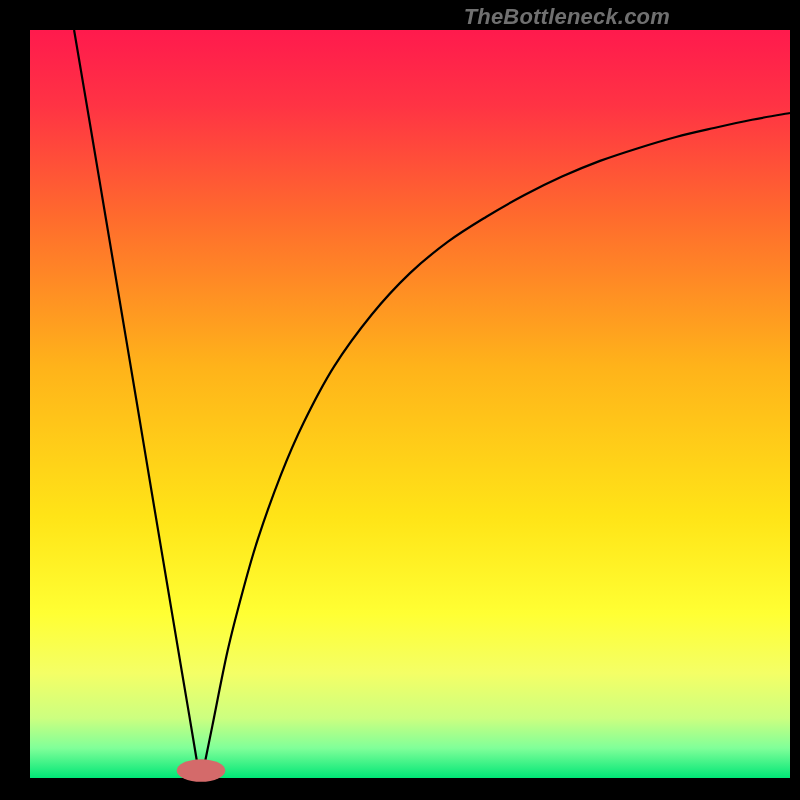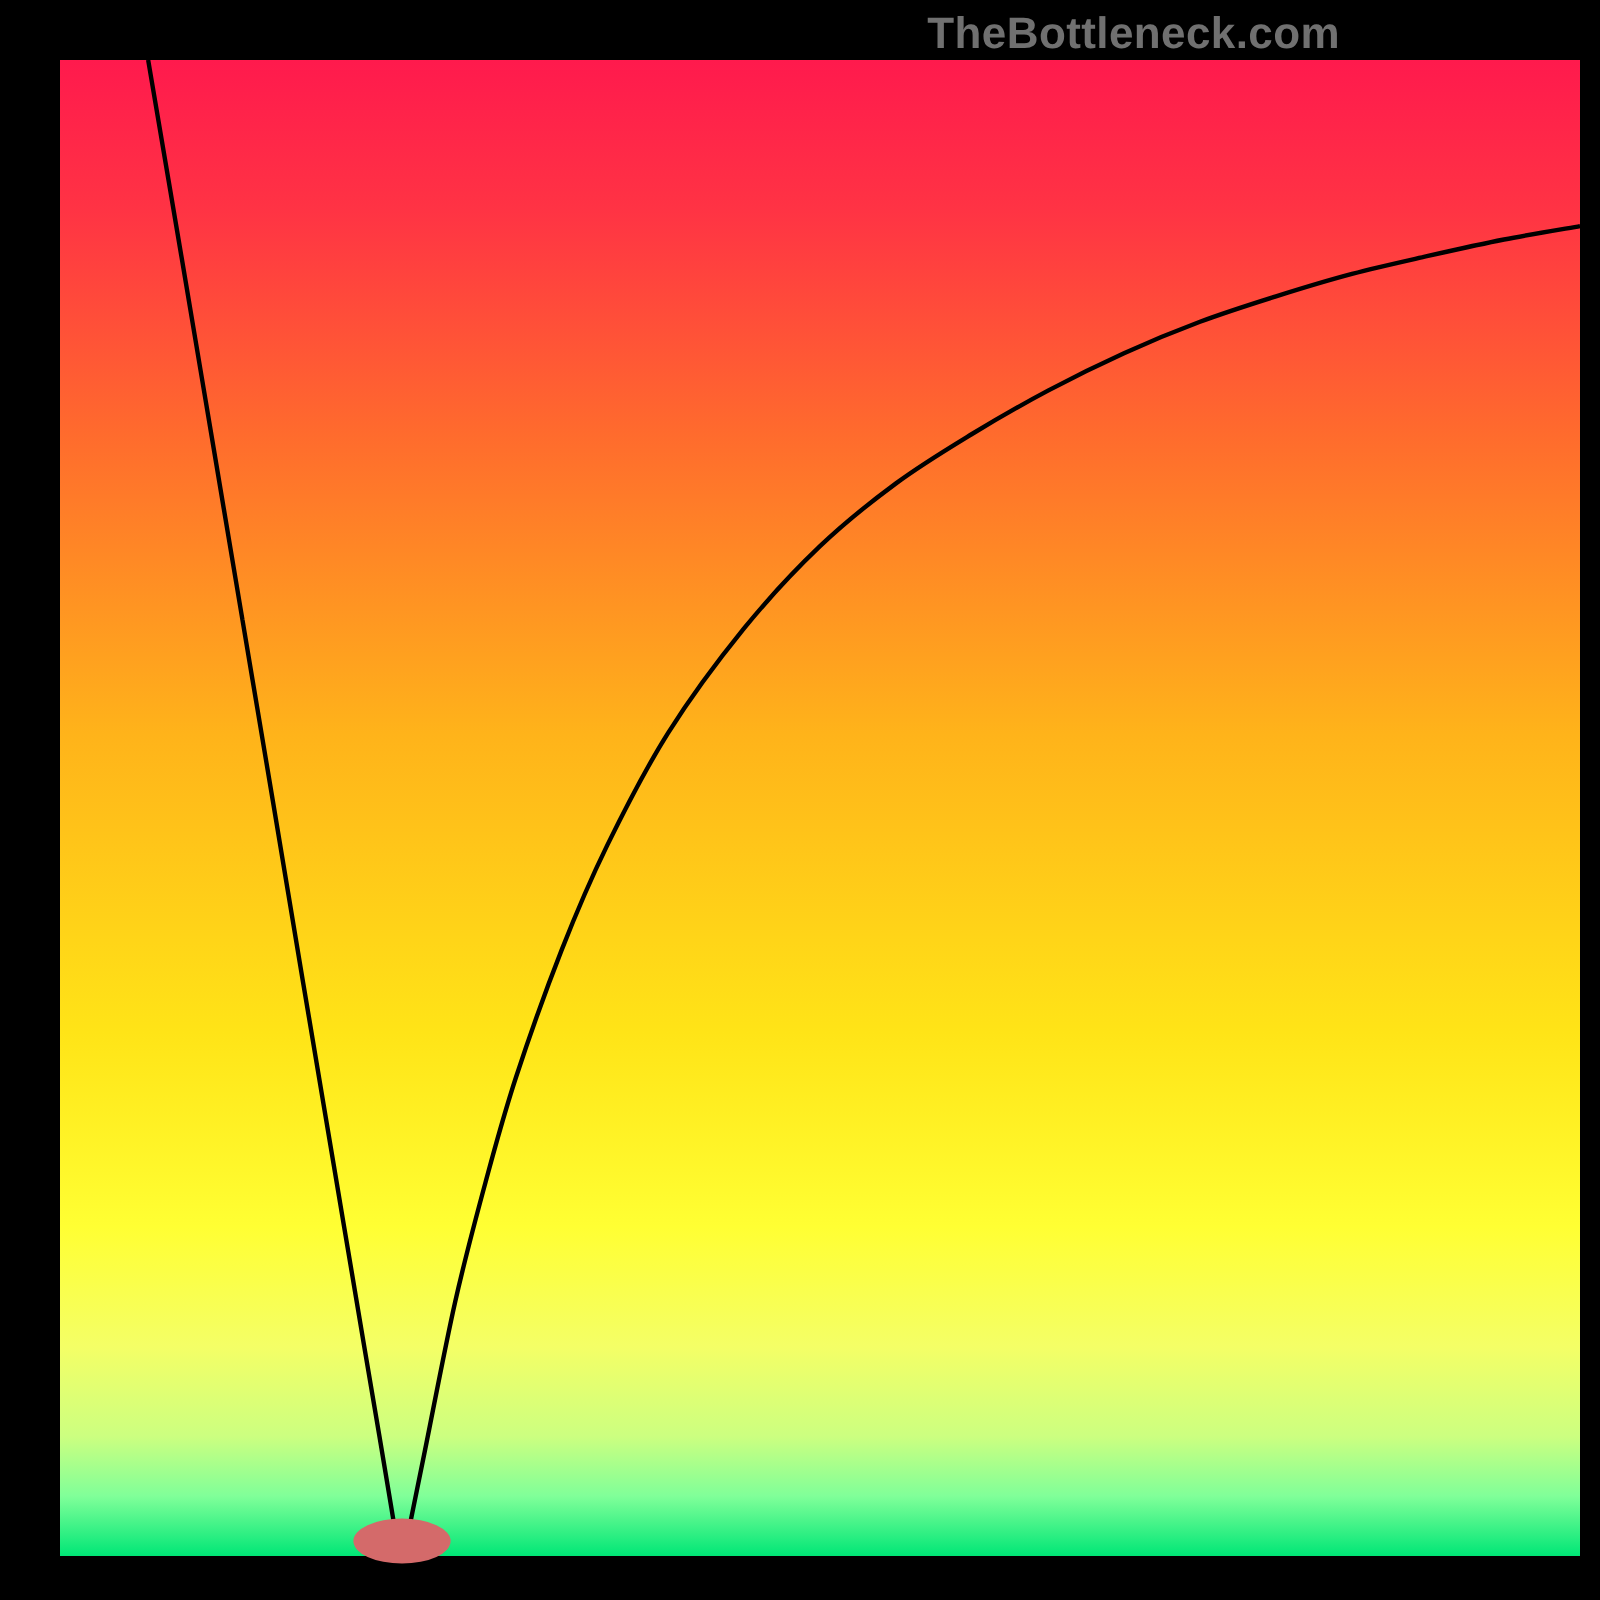--- a/index.html
+++ b/index.html
@@ -8,20 +8,21 @@
     width: 800px;
     height: 800px;
     background: #000;
     font-family: Arial, Helvetica, sans-serif;
     overflow: hidden;
   }
   .frame {
     position: relative;
     width: 684px;
     height: 800px;
+    font-style: italic;
   }
   .watermark {
     position: absolute;
     top: 4px;
     right: 14px;
     color: #707070;
     font-size: 22px;
     font-weight: 600;
     letter-spacing: 0.2px;
     z-index: 10;

